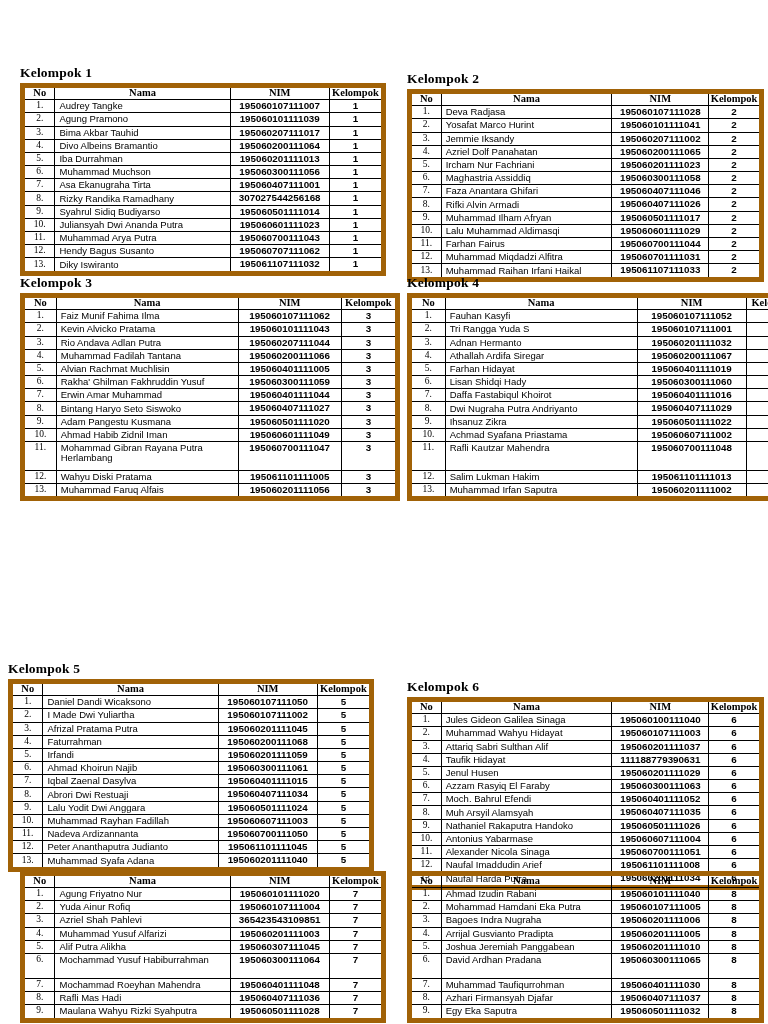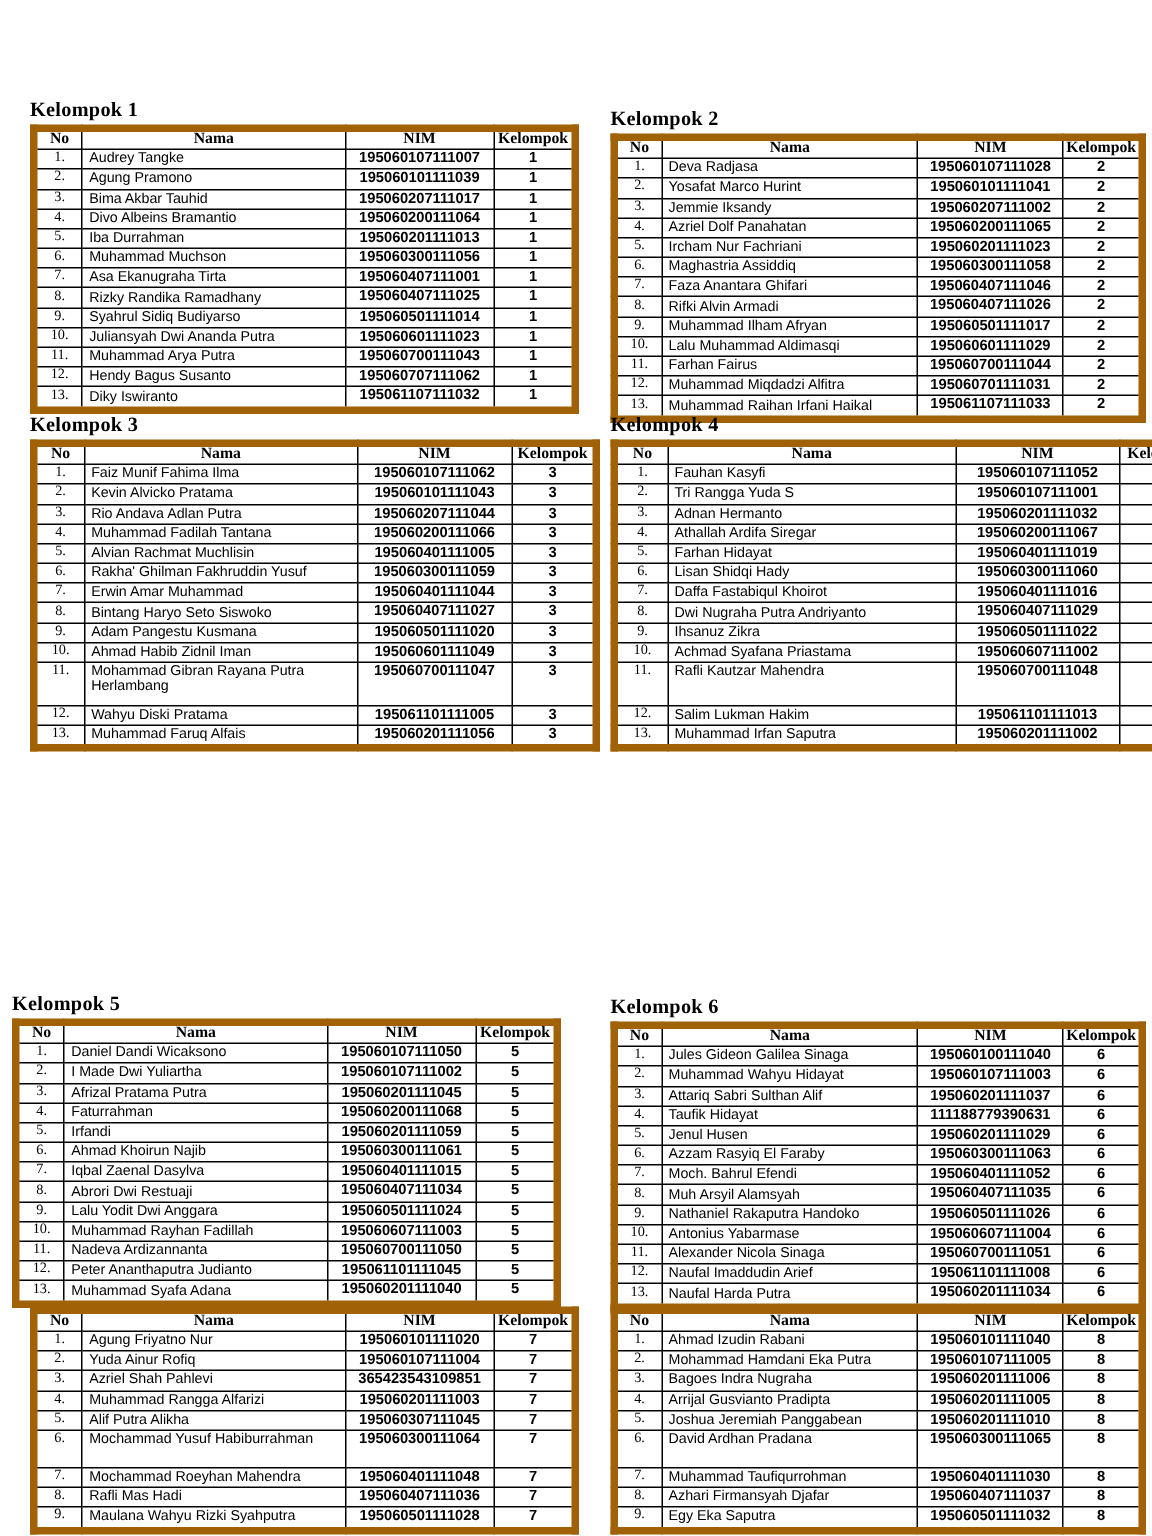--- a/index.html
+++ b/index.html
@@ -6,21 +6,21 @@
   body{
     width:768px;height:1024px;background:#ffffff;overflow:hidden;position:relative;
     font-family:"Liberation Sans",sans-serif;color:#000;
   }
   .block{position:absolute;}
   #b1{left:20px;top:66px;width:366px}
   #b2{left:407px;top:72px;width:357px}
   #b3{left:20px;top:276px;width:380px}
   #b4{left:407px;top:276px;width:401px}
   #b5{left:8px;top:662px;width:366px}
-  #b6{left:407px;top:664px;width:357px}
+  #b6{left:407px;top:680px;width:357px}
   #b7{left:20px;top:871px;width:366px}
   #b8{left:407px;top:871px;width:357px}
 
   .title{
     font-family:"Liberation Serif",serif;font-weight:bold;font-size:13.5px;
     margin:0 0 3px 0;line-height:1.05;letter-spacing:0.2px;
   }
   table{border-collapse:collapse;width:100%;table-layout:fixed;border:5px solid #a16207;}
   th,td{border:1px solid #000;padding:0;overflow:hidden;white-space:normal;}
   th{
@@ -95,21 +95,21 @@
         </tr>
         <tr>
           <td class="no">7.</td>
           <td class="nama">Asa Ekanugraha Tirta</td>
           <td class="nim">195060407111001</td>
           <td class="kel">1</td>
         </tr>
         <tr>
           <td class="no">8.</td>
           <td class="nama">Rizky Randika Ramadhany</td>
-          <td class="nim">195060407111025</td>
+          <td class="nim">307027544256168</td>
           <td class="kel">1</td>
         </tr>
         <tr>
           <td class="no">9.</td>
           <td class="nama">Syahrul Sidiq Budiyarso</td>
           <td class="nim">195060501111014</td>
           <td class="kel">1</td>
         </tr>
         <tr>
           <td class="no">10.</td>
@@ -663,21 +663,21 @@
           <td class="kel">7</td>
         </tr>
         <tr>
           <td class="no">3.</td>
           <td class="nama">Azriel Shah Pahlevi</td>
           <td class="nim">365423543109851</td>
           <td class="kel">7</td>
         </tr>
         <tr>
           <td class="no">4.</td>
-          <td class="nama">Muhammad Rangga Alfarizi</td>
+          <td class="nama">Muhammad Yusuf Alfarizi</td>
           <td class="nim">195060201111003</td>
           <td class="kel">7</td>
         </tr>
         <tr>
           <td class="no">5.</td>
           <td class="nama">Alif Putra Alikha</td>
           <td class="nim">195060307111045</td>
           <td class="kel">7</td>
         </tr>
         <tr class="tall24">

